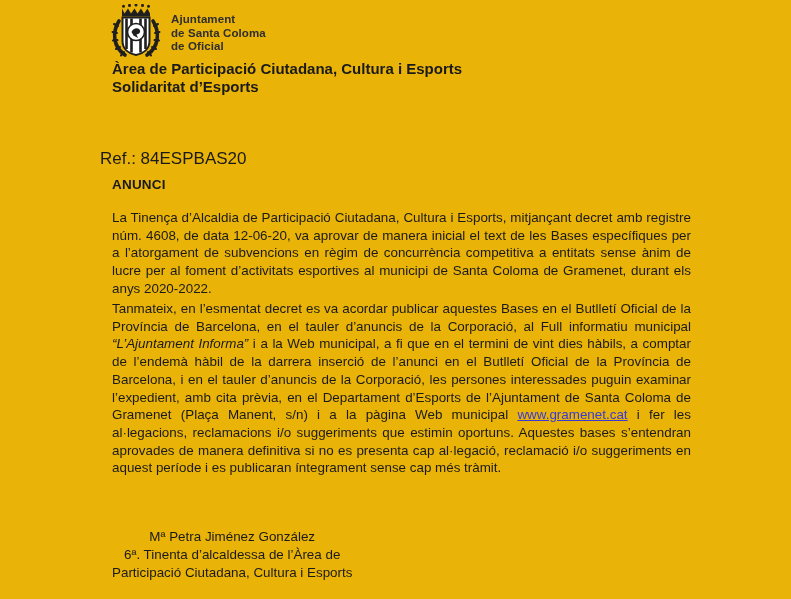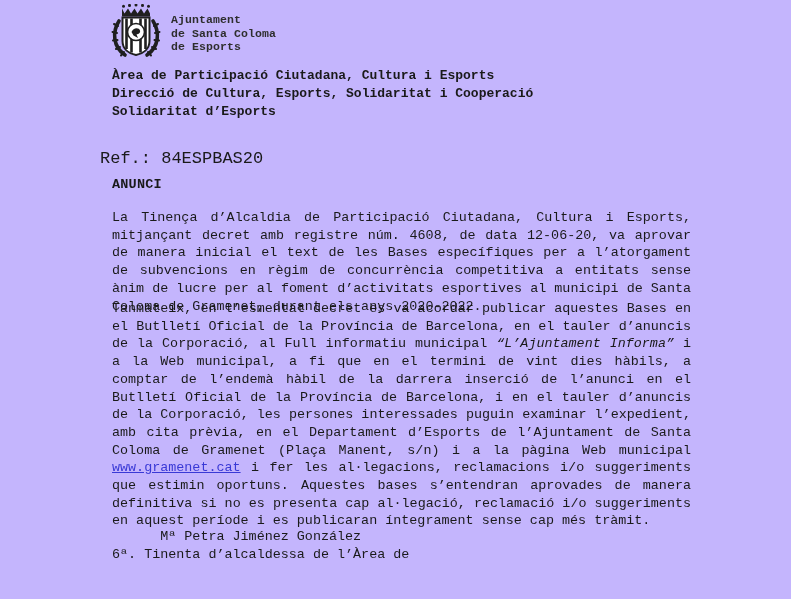--- a/index.html
+++ b/index.html
@@ -4,22 +4,22 @@
 <style>
   html, body {
     margin: 0;
     padding: 0;
     background: #ffffff;
   }
   .page {
     position: relative;
     width: 791px;
     height: 599px;
-    background: #c4b5fd;
-    font-family: Liberation Mono, monospace;
+    background: #eab308;
+    font-family: Liberation Sans, sans-serif;
     color: #1a1a1a;
     overflow: hidden;
   }
 
   
   .logo {
     position: absolute;
     left: 110px;
     top: 4px;
     display: flex;
@@ -37,22 +37,22 @@
     font-weight: bold;
     line-height: 13.5px;
     color: #2e2e2e;
     letter-spacing: 0.1px;
   }
 
   
   .dept-header {
     position: absolute;
     left: 112px;
-    top: 67px;
-    font-size: 13px;
+    top: 60px;
+    font-size: 15px;
     font-weight: bold;
     line-height: 18px;
     white-space: nowrap;
   }
   .ref-line {
     position: absolute;
     left: 100px;
     top: 149px;
     font-size: 17px;
   }
@@ -130,37 +130,37 @@
         <line x1="30.5" y1="14.5" x2="30.5" y2="48.5"></line>
         <line x1="35.5" y1="14.5" x2="35.5" y2="45"></line>
       </g>
 
       <circle cx="26" cy="28" r="8.5" fill="#ffffff" stroke="#1f1f1f" stroke-width="1.6"></circle>
       <path d="M21.5 28 C23 23.5 29 23 30 26.5 C30.7 29 28.5 30 26.5 30.5 L28 34 L23.5 31.5 Z" fill="#1f1f1f"></path>
     </svg>
     <div class="logo-text">
       <div>Ajuntament</div>
       <div>de Santa Coloma</div>
-      <div>de Esports</div>
+      <div>de Oficial</div>
     </div>
   </div>
 
   <div class="dept-header">
     <div>Àrea de Participació Ciutadana, Cultura i Esports</div>
-    <div>Direcció de Cultura, Esports, Solidaritat i Cooperació</div>
     <div>Solidaritat d’Esports</div>
   </div>
 
   <div class="ref-line">Ref.: 84ESPBAS20</div>
 
   <div class="doc-title">ANUNCI</div>
 
   <div class="body-par par-1">La Tinença d’Alcaldia de Participació Ciutadana, Cultura i Esports, mitjançant decret amb registre núm. 4608, de data 12-06-20, va aprovar de manera inicial el text de les Bases específiques per a l’atorgament de subvencions en règim de concurrència competitiva a entitats sense ànim de lucre per al foment d’activitats esportives al municipi de Santa Coloma de Gramenet, durant els anys 2020-2022.</div>
 
   <div class="body-par par-2"><span>Tanmateix, en l’esmentat decret es va acordar publicar aquestes Bases en el Butlletí Oficial de la Província de Barcelona, en el tauler d’anuncis de la Corporació, al Full informatiu municipal </span><span class="italic-seg">“L’Ajuntament Informa”</span><span> i a la Web municipal, a fi que en el termini de vint dies hàbils, a comptar de l’endemà hàbil de la darrera inserció de l’anunci en el Butlletí Oficial de la Província de Barcelona, i en el tauler d’anuncis de la Corporació, les persones interessades puguin examinar l’expedient, amb cita prèvia, en el Departament d’Esports de l’Ajuntament de Santa Coloma de Gramenet (Plaça Manent, s/n) i a la pàgina Web municipal </span><a class="doc-link" id="gramenet-link" style="color: rgb(57, 57, 214);">www.gramenet.cat</a><span> i fer les al·legacions, reclamacions i/o suggeriments que estimin oportuns. Aquestes bases s’entendran aprovades de manera definitiva si no es presenta cap al·legació, reclamació i/o suggeriments en aquest període i es publicaran íntegrament sense cap més tràmit.</span></div>
 
 
   <div class="signature">
     <div>Mª Petra Jiménez González</div>
     <div>6ª. Tinenta d’alcaldessa de l’Àrea de</div>
+    <div>Participació Ciutadana, Cultura i Esports</div>
   </div>
 
 </div>
 
 </body></html>

